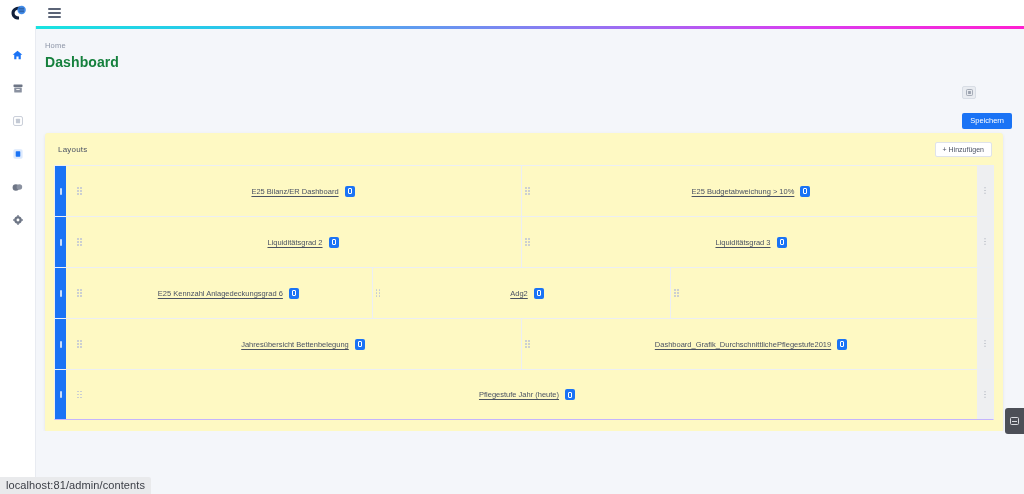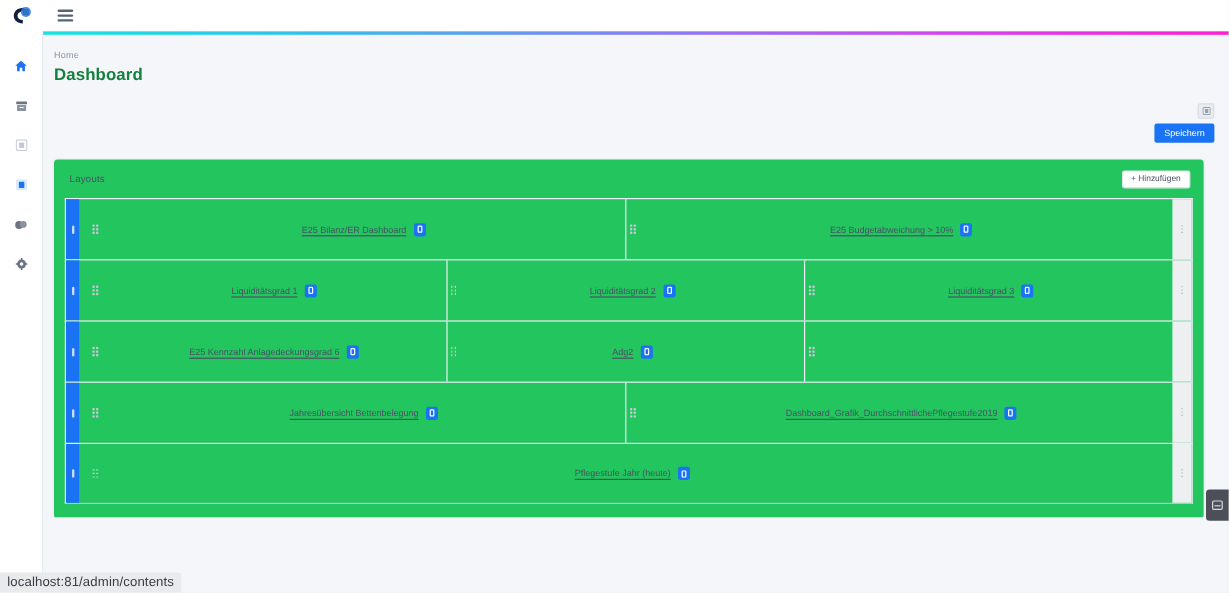--- a/index.html
+++ b/index.html
@@ -122,22 +122,21 @@
     letter-spacing: .1px;
   }
 
   
   .action-row {
     position: absolute;
     right: 12px;
     top: 57px;
     display: flex;
     flex-direction: column;
-    align-items: flex-end;
-    gap: 4px;
+    gap: 14px;
   }
   .icon-btn {
     width: 14px;
     height: 13px;
     background: #e9ecf1;
     border: 1px solid #d8dde5;
     border-radius: 2px;
     display: flex;
     align-items: center;
     justify-content: center;
@@ -154,21 +153,21 @@
     line-height: 1;
     font-family: "Liberation Sans", sans-serif;
   }
 
   
   .card {
     position: absolute;
     left: 9px;
     top: 104px;
     width: 958px;
-    background: #22c55e;
+    background: #fef9c3;
     border-radius: 3px;
     box-shadow: 0 1px 3px rgba(40,50,80,.10);
     padding: 9px 9px 12px 9px;
   }
   .card-head {
     display: flex;
     align-items: center;
     justify-content: space-between;
     padding: 0 2px 8px 4px;
   }
@@ -487,36 +486,20 @@
               <div class="cell">
                 <div class="dots">
                   <i></i>
                   <i></i>
                   <i></i>
                   <i></i>
                   <i></i>
                   <i></i>
                 </div>
                 <div class="cell-body">
-                  <a class="item-link">Liquiditätsgrad 1</a>
-                  <div class="item-badge">
-                    <span></span>
-                  </div>
-                </div>
-              </div>
-              <div class="cell">
-                <div class="dots">
-                  <i></i>
-                  <i></i>
-                  <i></i>
-                  <i></i>
-                  <i></i>
-                  <i></i>
-                </div>
-                <div class="cell-body">
                   <a class="item-link">Liquiditätsgrad 2</a>
                   <div class="item-badge">
                     <span></span>
                   </div>
                 </div>
               </div>
               <div class="cell">
                 <div class="dots">
                   <i></i>
                   <i></i>

